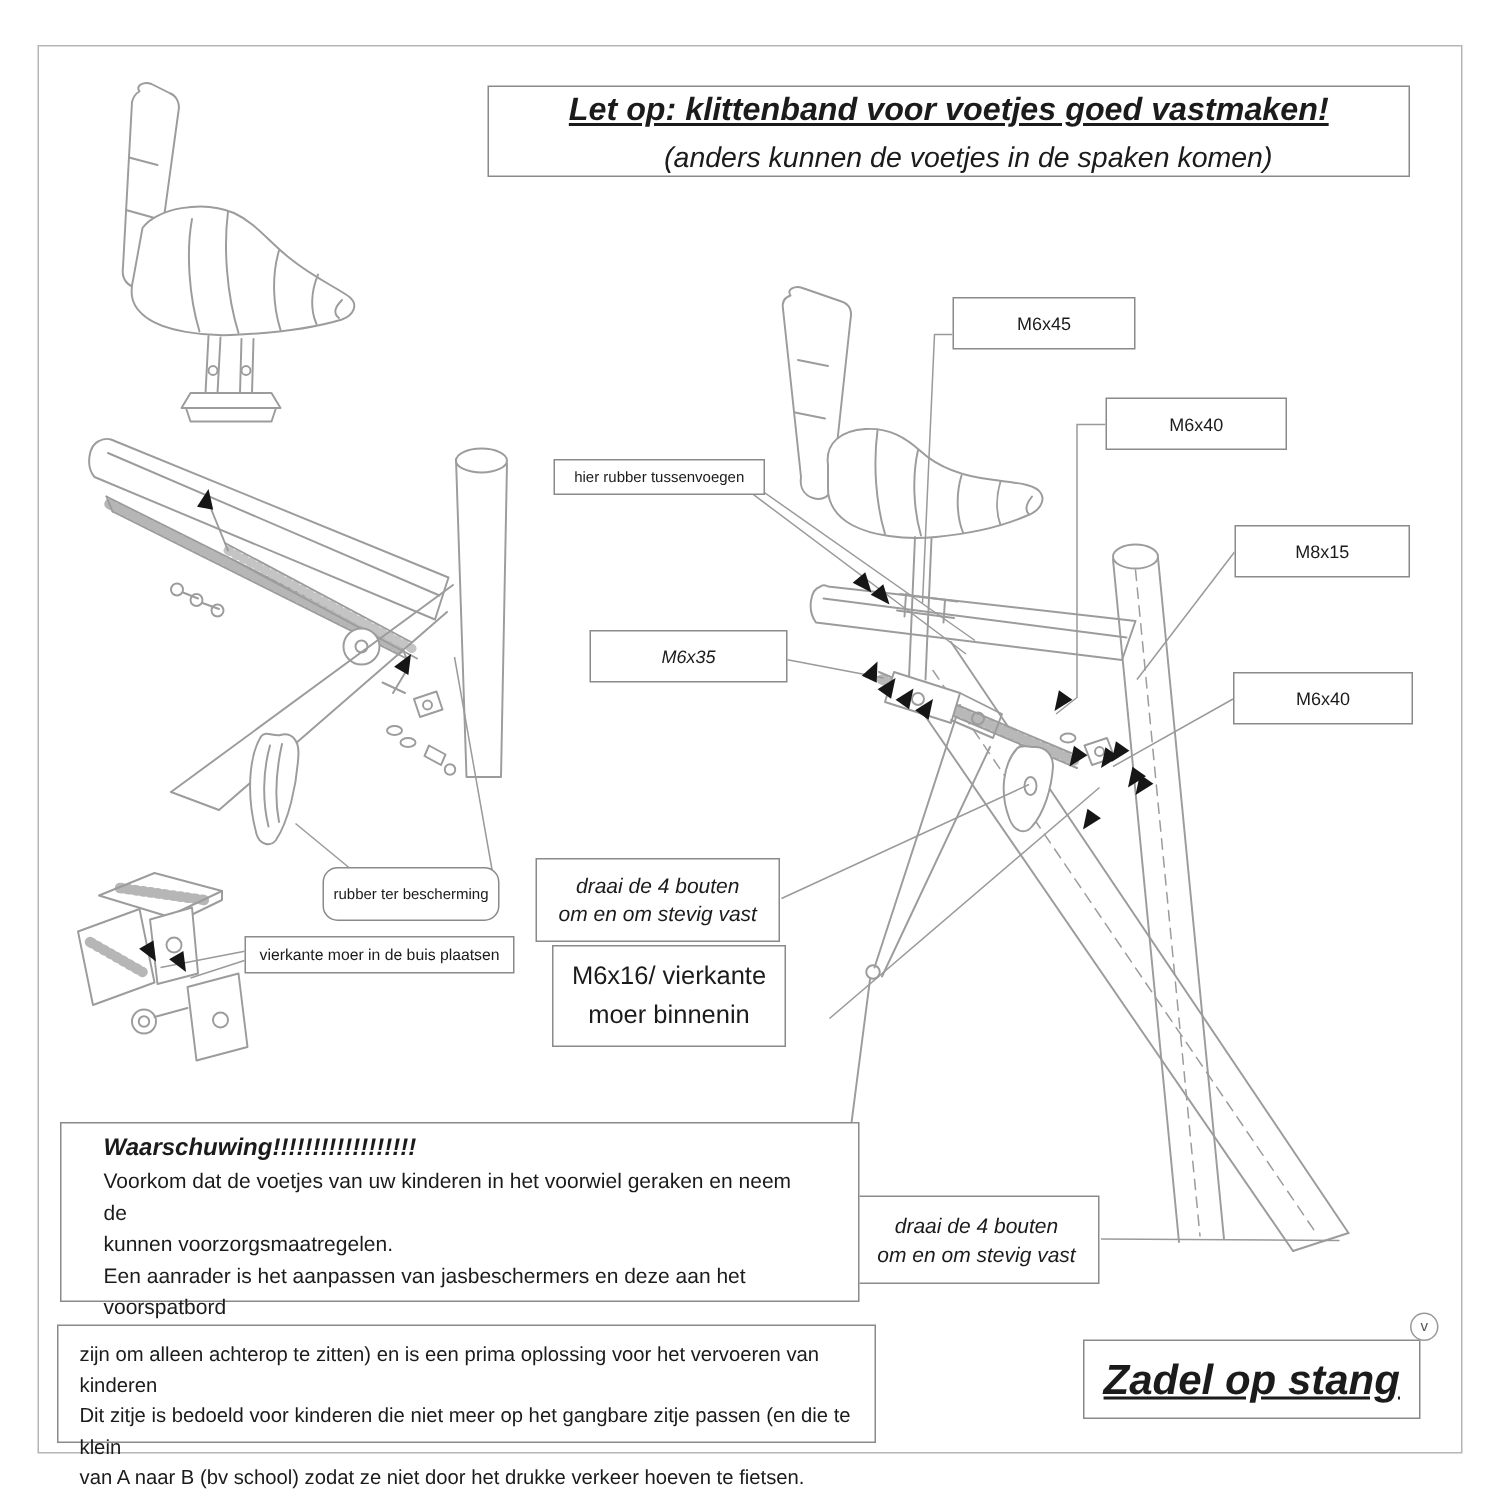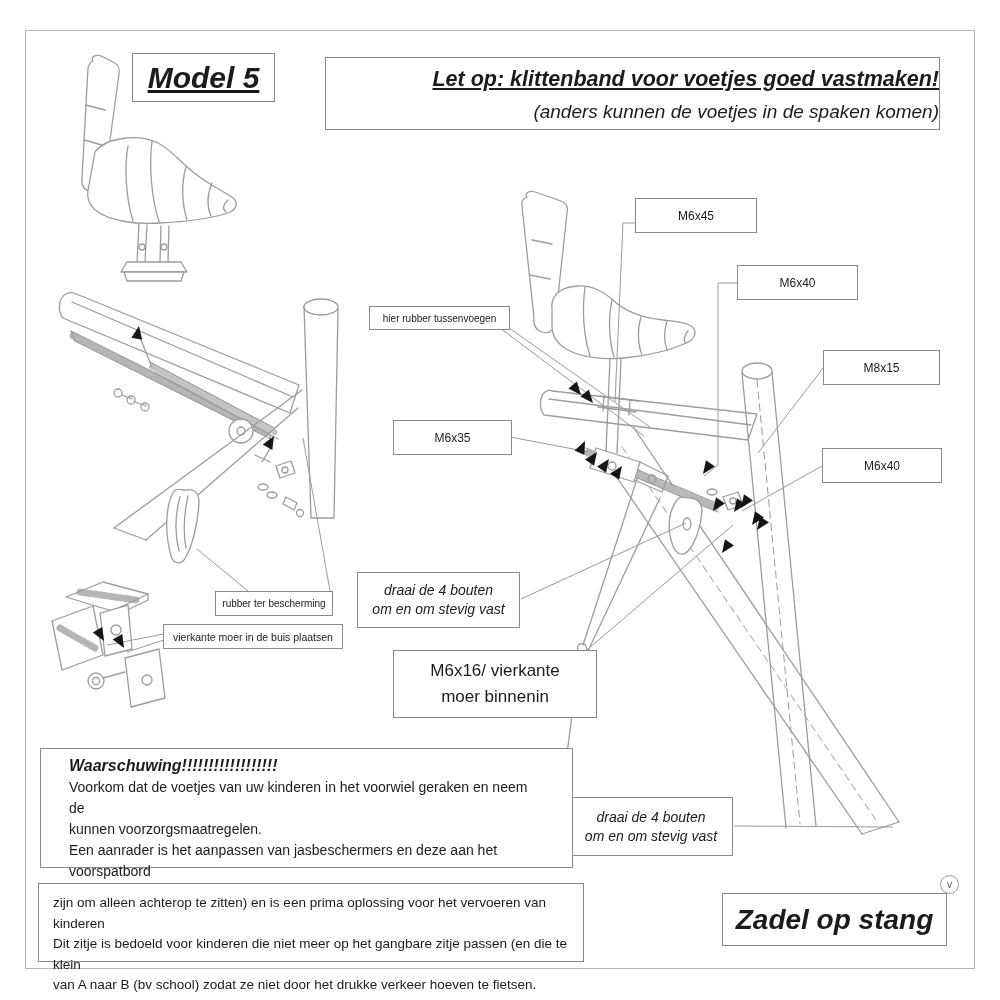--- a/index.html
+++ b/index.html
@@ -9,48 +9,48 @@
         border:1px solid #b5b5b5;}
   #art{position:absolute;left:0;top:0;width:1000px;height:1000px;}
 
   .box{position:absolute;background:#fff;border:1px solid #8a8a8a;box-sizing:border-box;}
   .ctr{display:flex;align-items:center;justify-content:center;text-align:center;}
   .col{flex-direction:column;}
 
   
   #model-box{left:132px;top:53px;width:143px;height:49px;}
   #model-box span{font-size:30px;font-weight:bold;font-style:italic;text-decoration:underline;}
-  #header-box{left:325px;top:57px;width:615px;height:73px;align-items:flex-end;}
+  #header-box{left:325px;top:57px;width:615px;height:61px;}
   #header-line1{font-size:21.5px;font-weight:bold;font-style:italic;text-decoration:underline;line-height:36px;}
   #header-line2{font-size:19px;font-style:italic;line-height:30px;margin-left:26px;}
 
   
   .part{font-size:12px;}
   #co-m6x45{left:635px;top:198px;width:122px;height:35px;}
   #co-m6x40u{left:737px;top:265px;width:121px;height:35px;}
   #co-m8x15{left:823px;top:350px;width:117px;height:35px;}
-  #co-m6x35{left:393px;top:420px;width:119px;height:35px;}
+  #co-m6x35{left:393px;top:420px;width:132px;height:35px;font-style:italic;}
   #co-m6x40l{left:822px;top:448px;width:120px;height:35px;}
   #co-hier{left:369px;top:306px;width:141px;height:24px;font-size:10px;}
-  #co-rubber{left:215px;top:591px;width:118px;height:25px;font-size:10px;}
+  #co-rubber{left:215px;top:578px;width:118px;height:36px;font-size:10px;border-radius:10px;}
   #co-vierkante{left:163px;top:624px;width:180px;height:25px;font-size:10.5px;}
   #co-draai-l{left:357px;top:572px;width:163px;height:56px;font-size:14px;font-style:italic;line-height:19px;}
-  #co-m6x16{left:368px;top:650px;width:204px;height:68px;font-size:17px;line-height:26px;margin-left:25px;}
+  #co-m6x16{left:368px;top:630px;width:156px;height:68px;font-size:17px;line-height:26px;}
   #co-draai-r{left:569px;top:797px;width:164px;height:59px;font-size:14px;font-style:italic;line-height:19px;}
 
   
   #warning-box{left:40px;top:748px;width:533px;height:120px;padding:6px 28px;}
   #warning-title{font-size:16px;font-weight:bold;font-style:italic;line-height:22px;}
   .warn-line{font-size:14px;line-height:21px;}
   #desc-box{left:38px;top:883px;width:546px;height:79px;padding:9px 14px;}
   .desc-line{font-size:13.5px;line-height:20.5px;}
 
   
   #zadel-box{left:722px;top:893px;width:225px;height:53px;}
-  #zadel-box span{font-size:28px;font-weight:bold;font-style:italic;}
+  #zadel-box span{font-size:28px;font-weight:bold;font-style:italic;text-decoration:underline;}
   #version-circle{position:absolute;left:940px;top:875px;width:17px;height:17px;border:1px solid #9a9a9a;
       border-radius:50%;font-size:10px;color:#555;display:flex;align-items:center;justify-content:center;background:#fff;}
 </style>
 </head>
 <body>
 
 <div id="page">
   <div id="page-border"></div>
 
   <svg id="art" viewBox="0 0 1000 1000" xmlns="http://www.w3.org/2000/svg">
@@ -226,23 +226,20 @@
       <use href="#arrw" transform="translate(703,474) rotate(215)"></use>
       <use href="#arrw" transform="translate(713,511) rotate(215)"></use>
       <use href="#arrw" transform="translate(734,512) rotate(215)"></use>
       <use href="#arrw" transform="translate(752,525) rotate(215)"></use>
       <use href="#arrw" transform="translate(757,530) rotate(215)"></use>
       <use href="#arrw" transform="translate(722,553) rotate(215)"></use>
       <use href="#arrw" transform="translate(741,508) rotate(215)"></use>
     </g>
   </svg>
 
-  <div id="model-box" class="box ctr">
-    <span>Model 5</span>
-  </div>
 
   <div id="header-box" class="box ctr col">
     <div id="header-line1">Let op: klittenband voor voetjes goed vastmaken!</div>
     <div id="header-line2">(anders kunnen de voetjes in de spaken komen)</div>
   </div>
 
   <div id="co-m6x45" class="box ctr part">
     <span>M6x45</span>
   </div>
   <div id="co-m6x40u" class="box ctr part">

